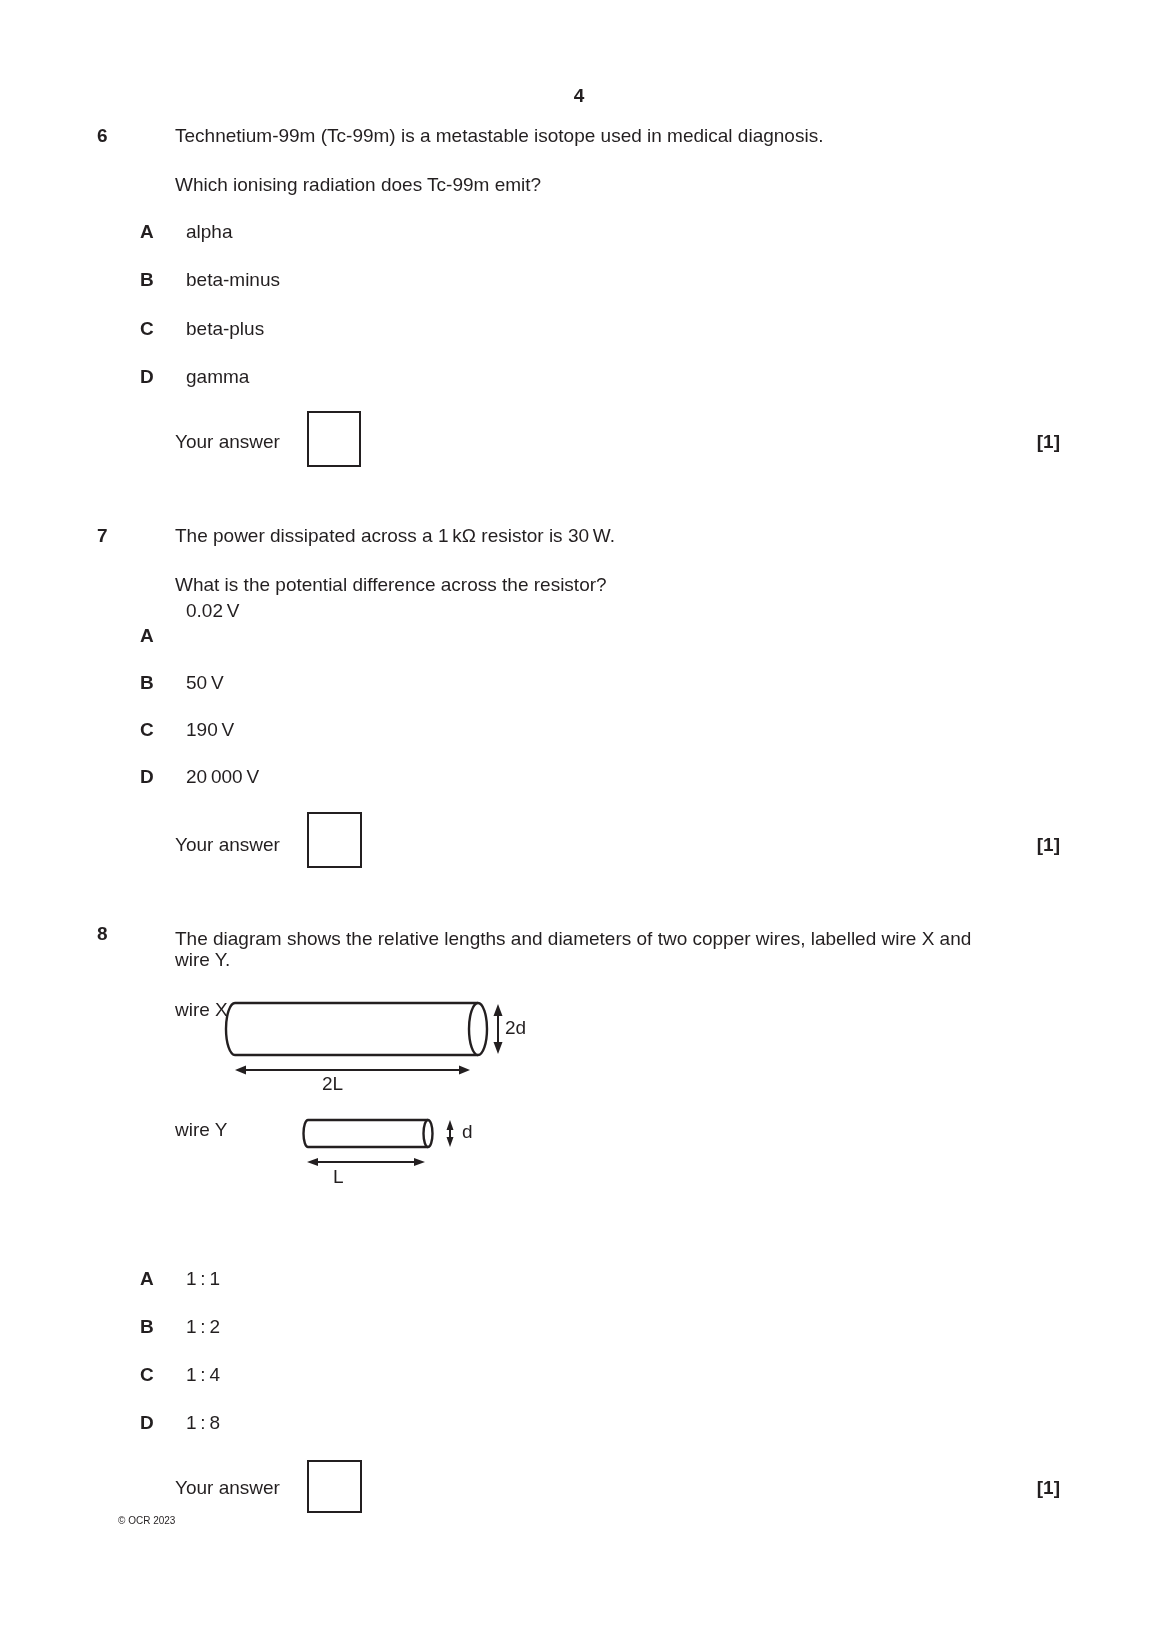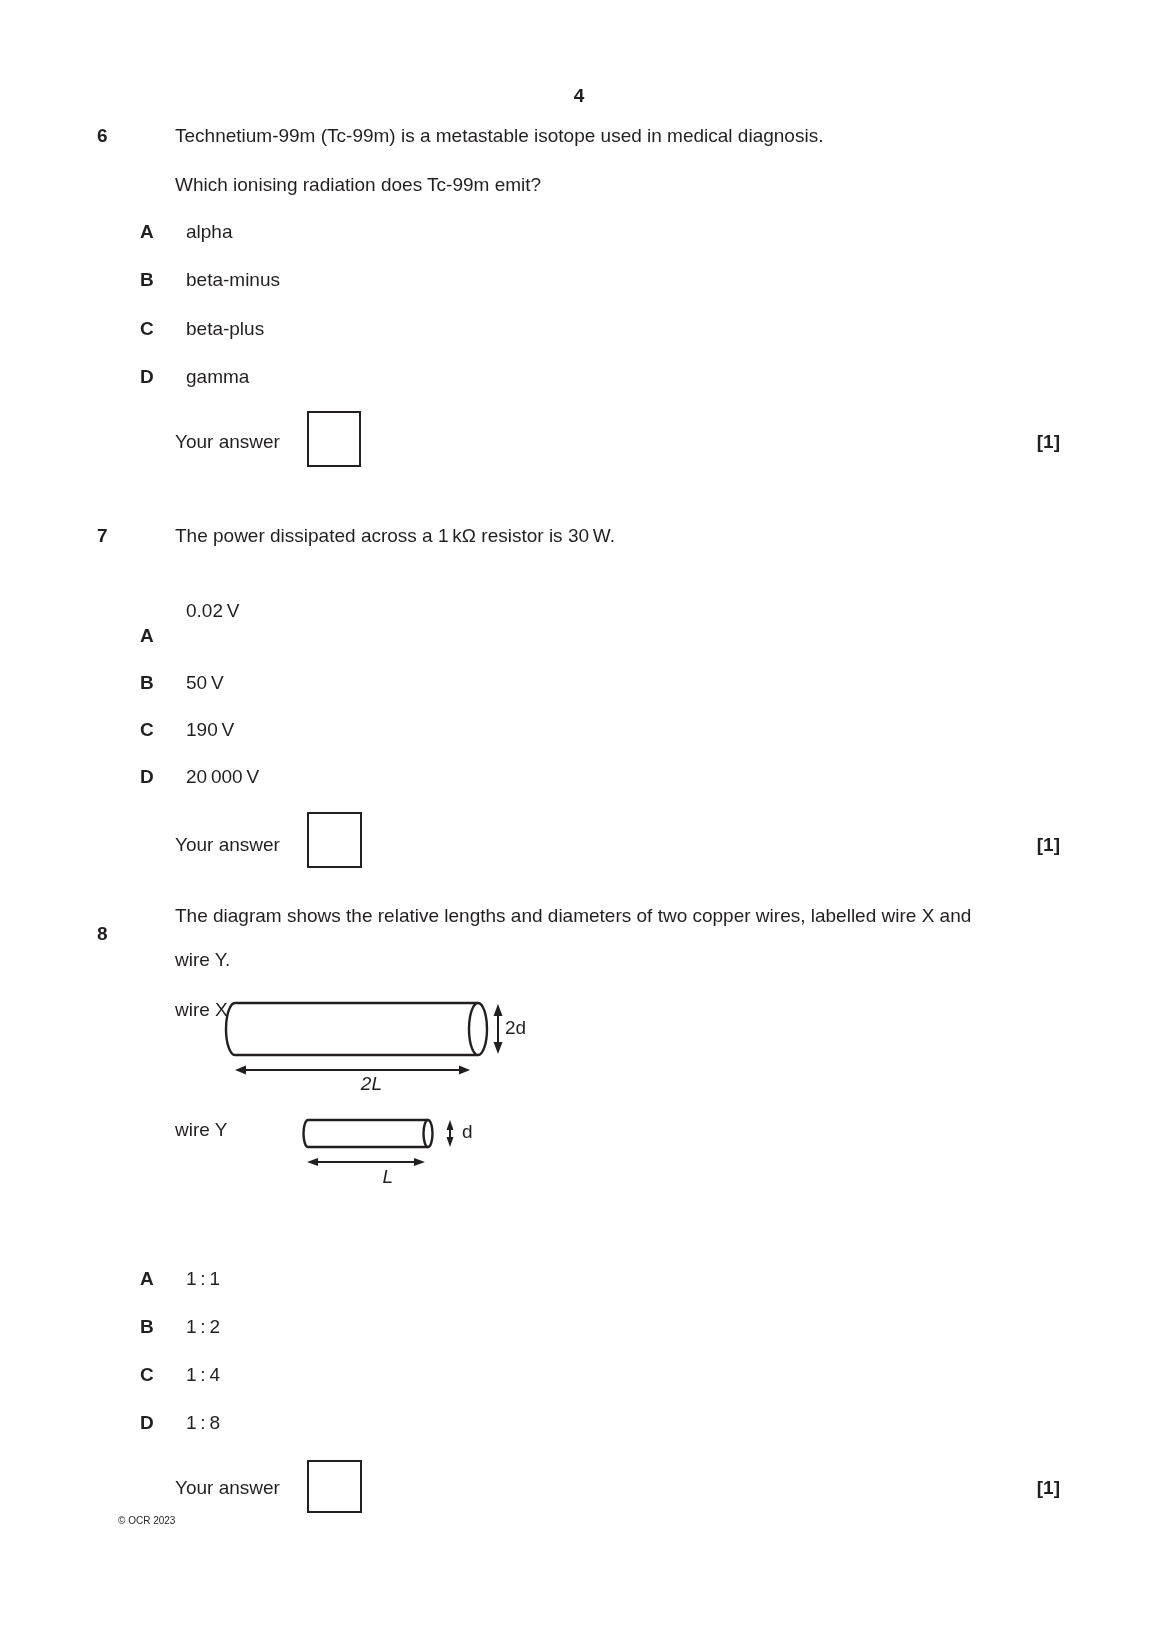--- a/index.html
+++ b/index.html
@@ -12,21 +12,21 @@
   .abs { position:absolute; height:26px; line-height:26px; white-space:nowrap; }
   .pagenum { left:0; width:1158px; text-align:center; font-weight:bold; }
   .qnum { left:97px; font-weight:bold; }
   .stem { left:142px;margin-left:33px; }
   .letter { left:140px; font-weight:bold; }
   .opttext { left:186px; }
   .marks { left:940px; width:120px; text-align:right; font-weight:bold; }
   .ansbox { position:absolute; border:2px solid #231f20; background:#ffffff; }
   .footer { font-size:10px; height:16px; line-height:16px; }
   .diagram-svg { position:absolute; left:220px; top:990px; }
-  .dimcenter { text-align:right; width:60px;font-style:italic; }
+  .dimcenter { text-align:left; width:60px; }
 </style>
 </head>
 <body>
 
 <div class="page">
 
   <div class="abs pagenum" style="top:83px">4</div>
 
   <div class="abs qnum" style="top:123px">6</div>
   <div class="abs stem" style="top:123px">Technetium-99m (Tc-99m) is a metastable isotope used in medical diagnosis.</div>
@@ -40,36 +40,37 @@
   <div class="abs opttext" style="top:316px">beta-plus</div>
   <div class="abs letter" style="top:364px">D</div>
   <div class="abs opttext" style="top:364px">gamma</div>
 
   <div class="abs stem" style="top:429px">Your answer</div>
   <div class="ansbox" style="left:307px;top:411px;width:54px;height:56px"></div>
   <div class="abs marks" style="top:429px">[1]</div>
 
   <div class="abs qnum" style="top:523px">7</div>
   <div class="abs stem" style="top:523px">The power dissipated across a 1 kΩ resistor is 30 W.</div>
+  <div class="abs stem" style="top:572px">What is the potential difference across the resistor?</div>
 
   <div class="abs letter" style="top:623px">A</div>
   <div class="abs opttext" style="top:598px">0.02 V</div>
   <div class="abs letter" style="top:670px">B</div>
   <div class="abs opttext" style="top:670px">50 V</div>
   <div class="abs letter" style="top:717px">C</div>
   <div class="abs opttext" style="top:717px">190 V</div>
   <div class="abs letter" style="top:764px">D</div>
   <div class="abs opttext" style="top:764px">20 000 V</div>
 
   <div class="abs stem" style="top:832px">Your answer</div>
   <div class="ansbox" style="left:307px;top:812px;width:55px;height:56px"></div>
   <div class="abs marks" style="top:832px">[1]</div>
 
   <div class="abs qnum" style="top:921px">8</div>
-  <div class="abs stem" style="top:903px">The diagram shows the relative lengths and diameters of two copper wires, labelled wire X and</div>
+  <div class="abs stem" style="top:926px">The diagram shows the relative lengths and diameters of two copper wires, labelled wire X and</div>
   <div class="abs stem" style="top:947px">wire Y.</div>
 
   <div class="abs stem" style="top:997px">wire X</div>
   <div class="abs stem" style="top:1117px">wire Y</div>
   <div class="abs" style="left:505px;top:1015px">2d</div>
   <div class="abs dimcenter" style="left:322px;top:1071px">2L</div>
   <div class="abs" style="left:462px;top:1119px">d</div>
   <div class="abs dimcenter" style="left:333px;top:1164px">L</div>
 
   <svg class="diagram-svg" width="300" height="190" viewBox="0 0 300 190">

